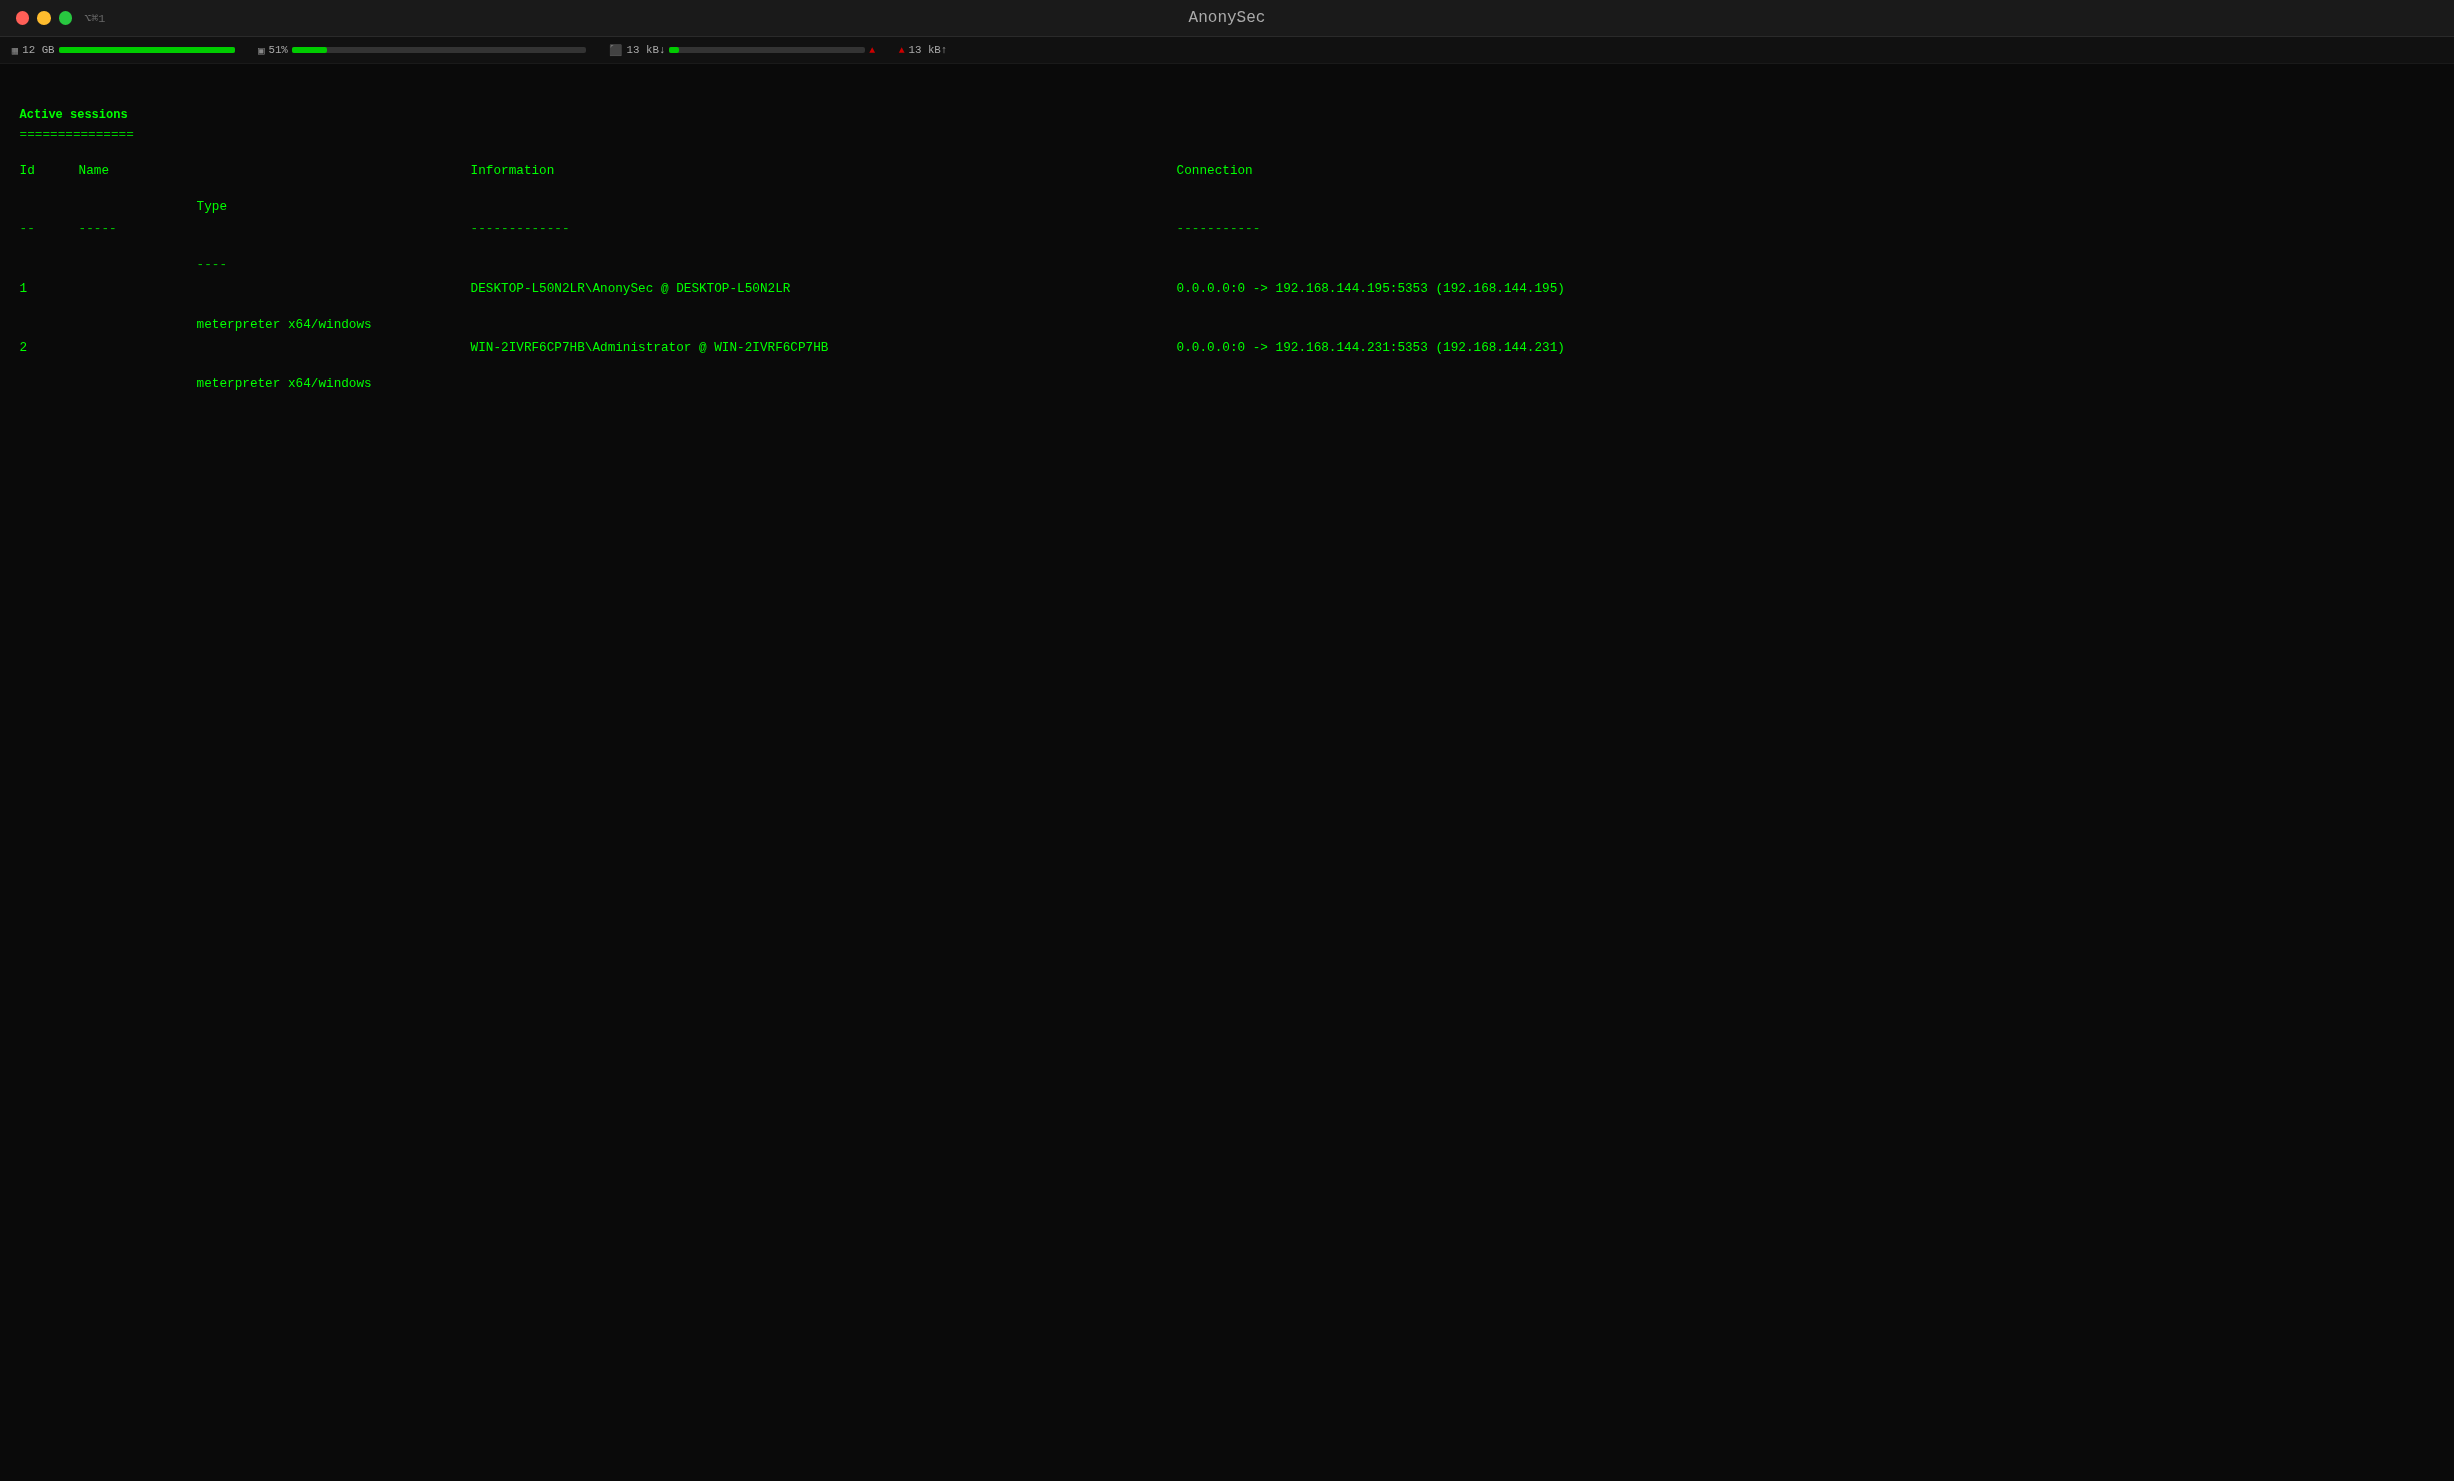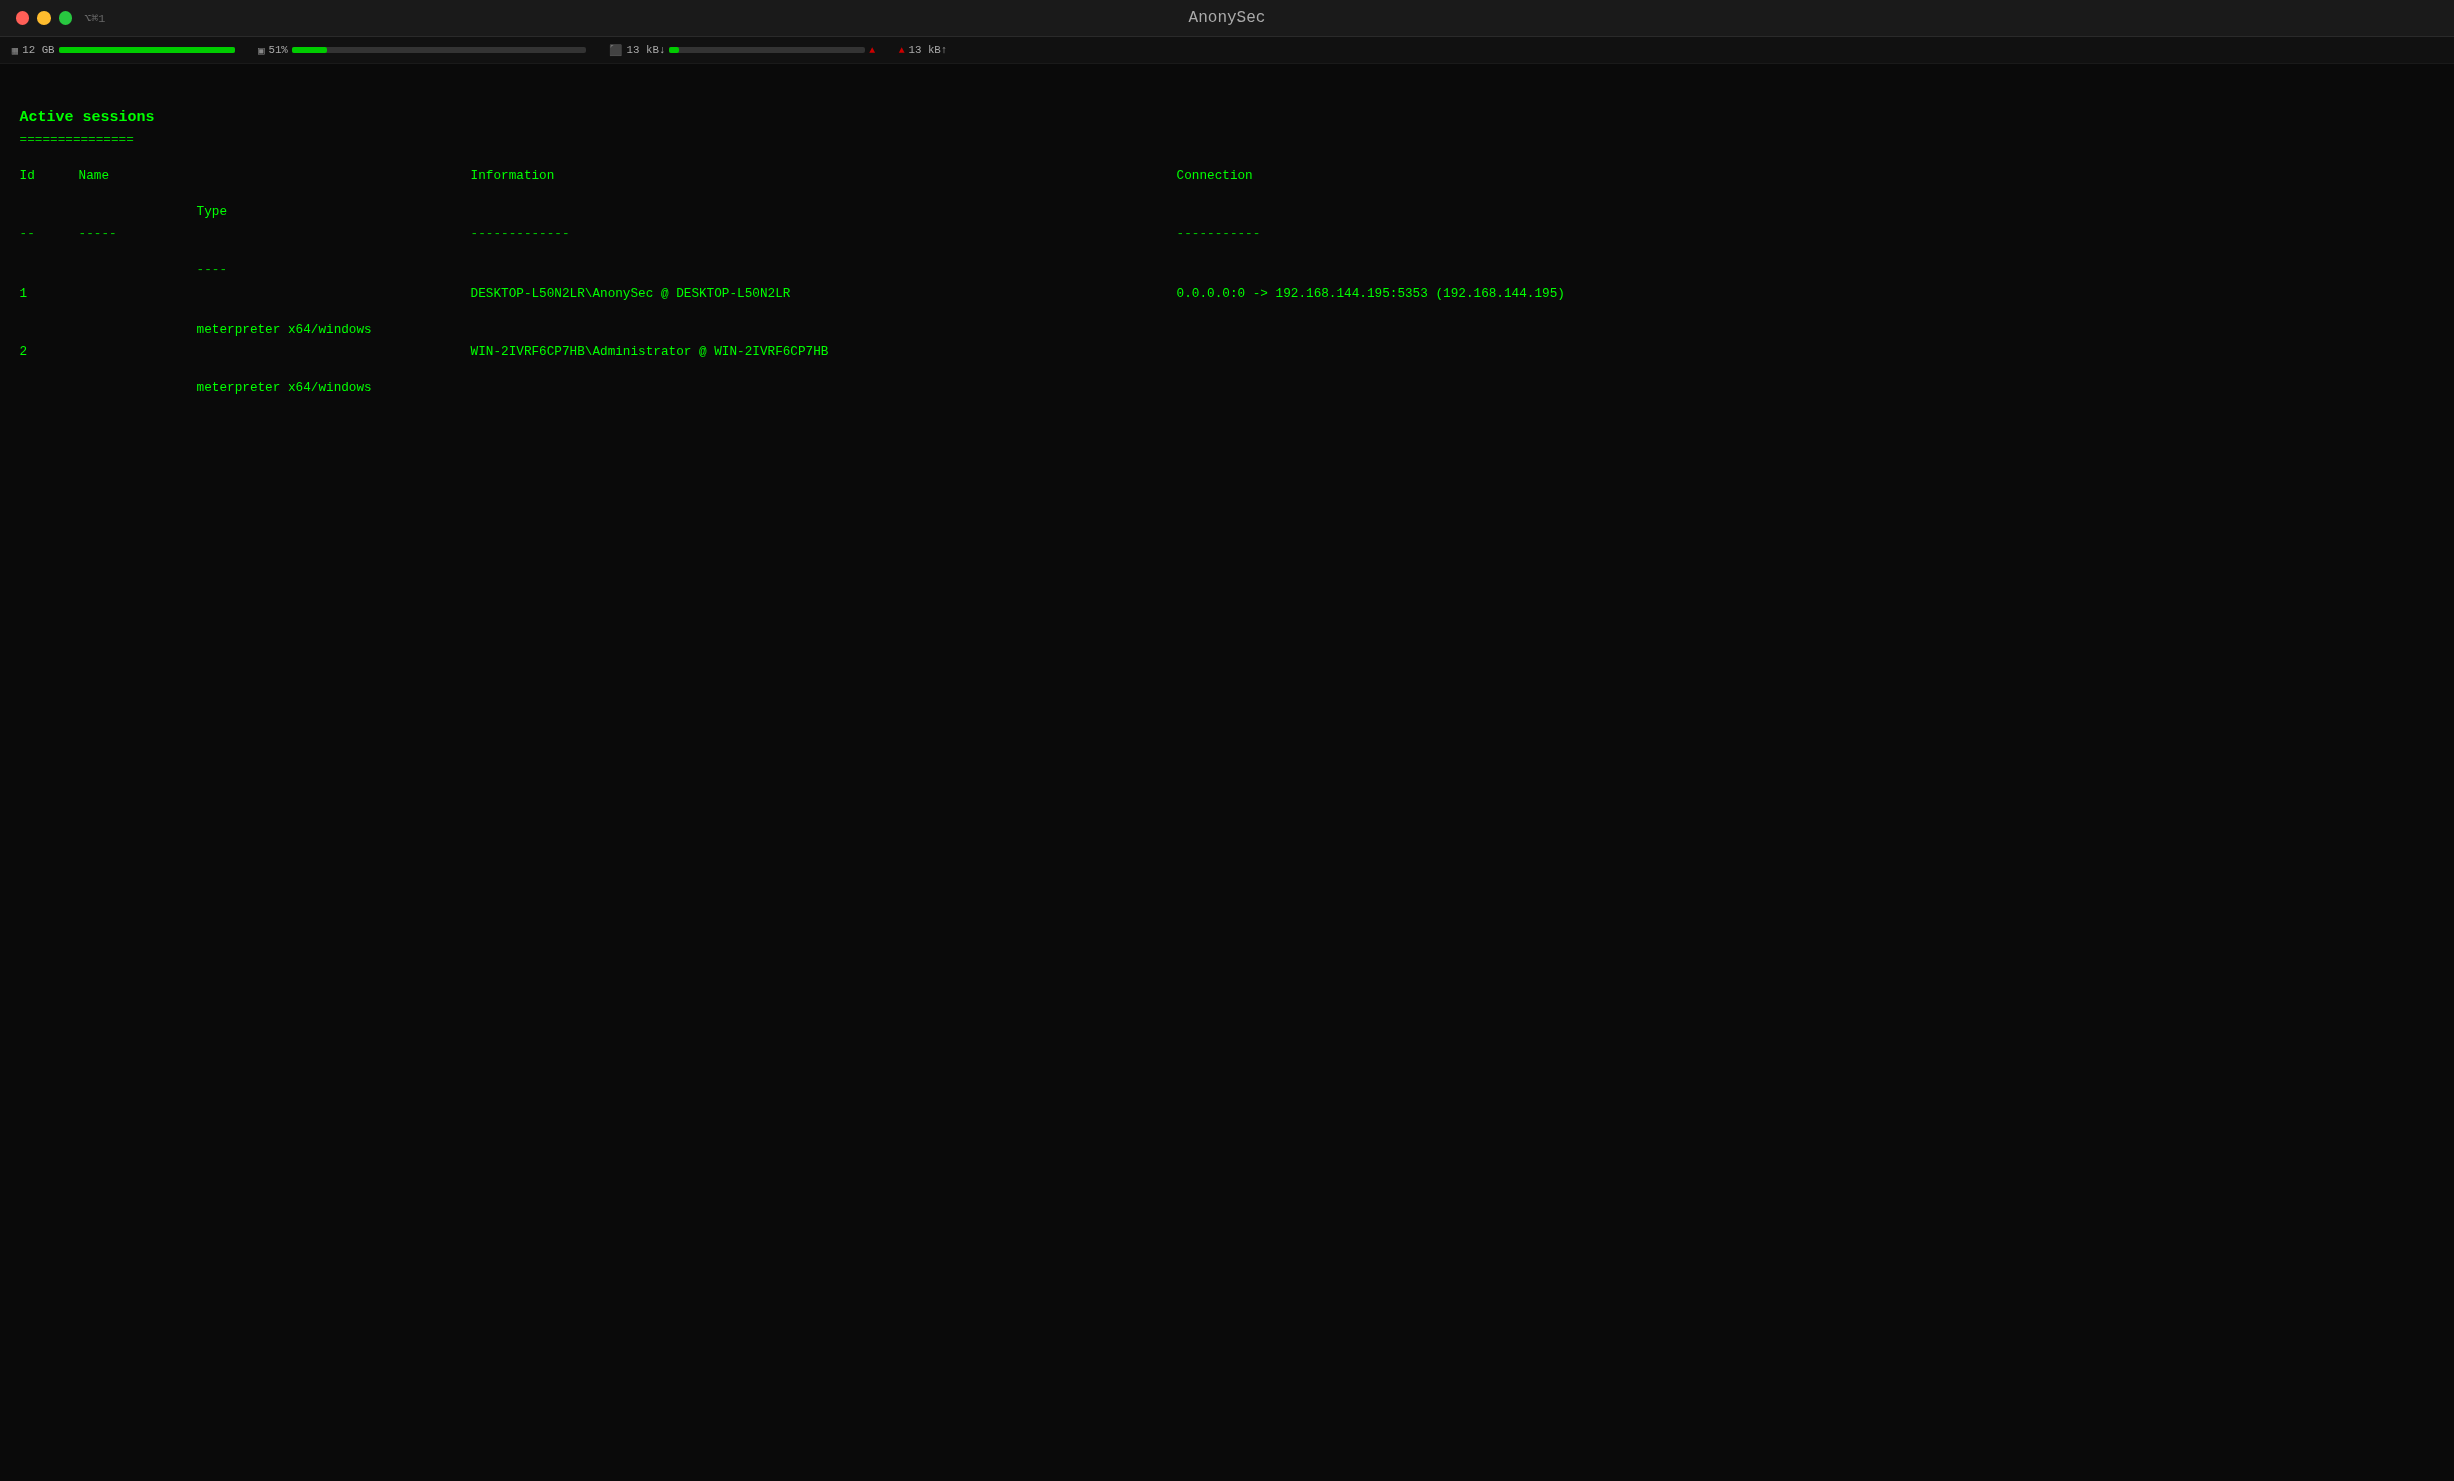--- a/index.html
+++ b/index.html
@@ -133,21 +133,21 @@
       text-decoration: underline;
     }
 
     .cmd-text {
       color: #00ff00;
     }
 
     .section-title {
       color: #00ff00;
       font-weight: bold;
-      font-size: 15px;
+      font-size: 12px;
       margin-top: 11.8px;
       display: block;
     }
 
     .section-underline {
       color: #00cc00;
       display: block;
       margin-bottom: 15.7px;
     }
 
@@ -285,20 +285,21 @@
       <span class="col-type">meterpreter x64/windows</span>
       <span class="col-info">DESKTOP-L50N2LR\AnonySec @ DESKTOP-L50N2LR</span>
       <span class="col-conn">0.0.0.0:0 -&gt; 192.168.144.195:5353  (192.168.144.195)</span>
     </div>
 
     <div class="table-row-line">
       <span class="col-id">2</span>
       <span class="col-name"></span>
       <span class="col-type">meterpreter x64/windows</span>
       <span class="col-info">WIN-2IVRF6CP7HB\Administrator @ WIN-2IVRF6CP7HB</span>
+      <span class="col-conn">0.0.0.0:0 -&gt; 192.168.144.231:5353  (192.168.144.231)</span>
     </div>
   </div>
 
   <span class="blank-line"></span>
 
 
 </div>
 
 
 </body></html>

